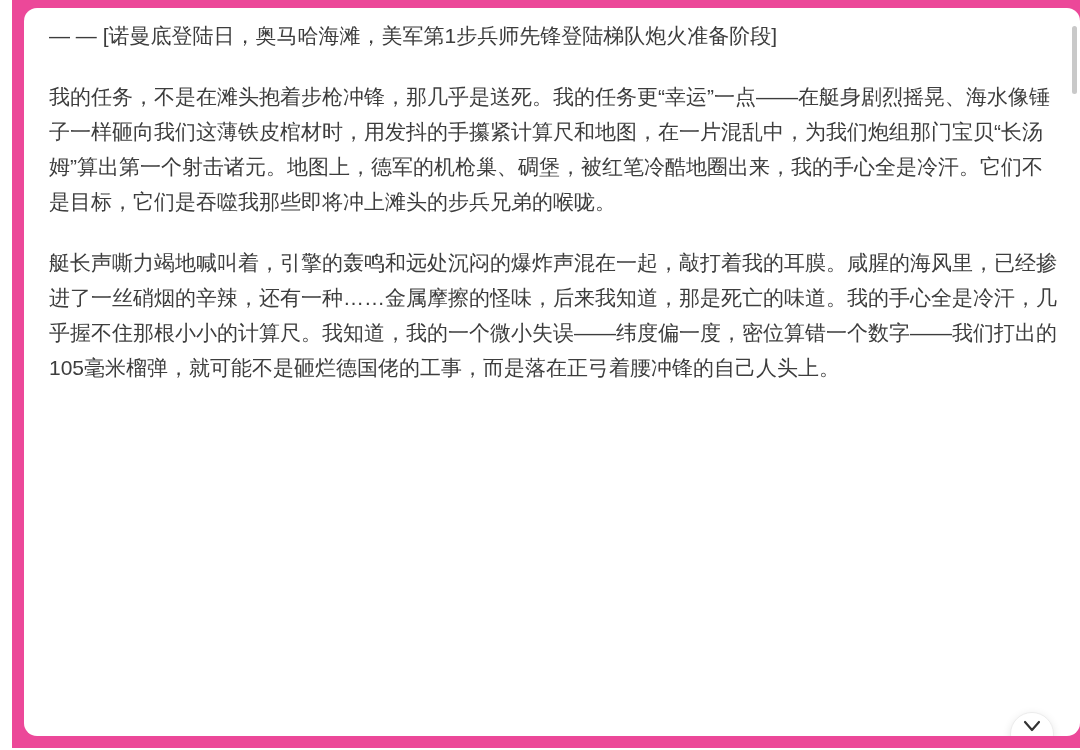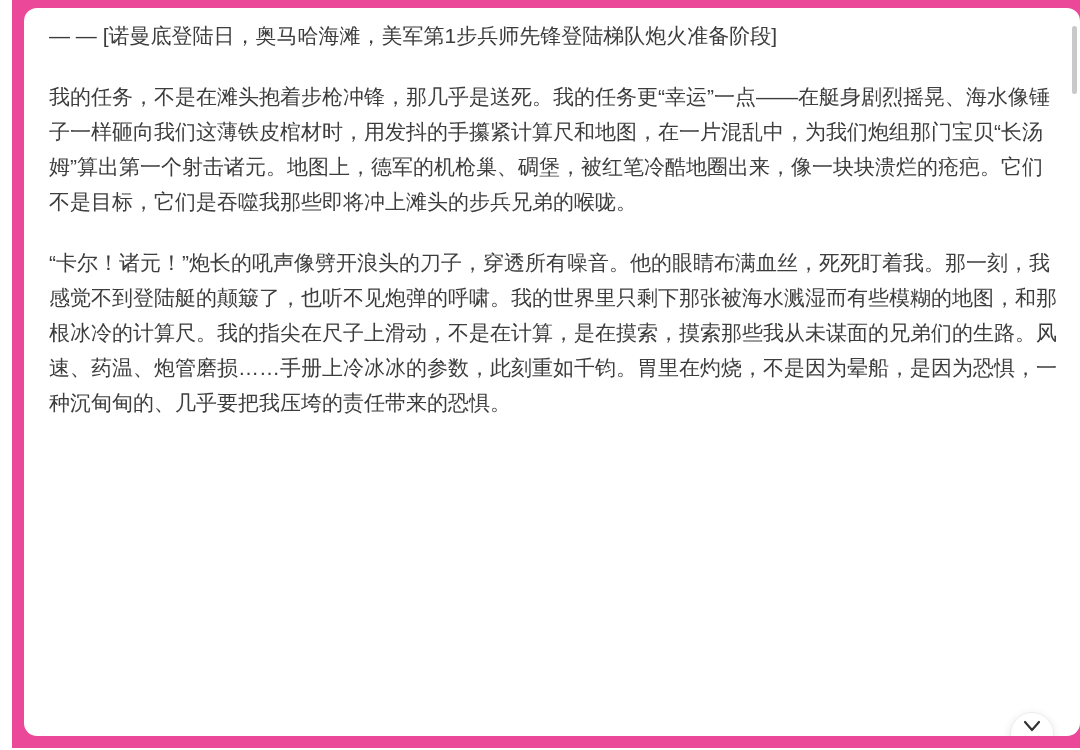--- a/index.html
+++ b/index.html
@@ -56,22 +56,22 @@
   .scroll-btn svg { display: block; }
 </style>
 </head>
 <body>
 
 <div class="stage">
   <div class="card">
 
     <div class="content">
       <p>— — [诺曼底登陆日，奥马哈海滩，美军第1步兵师先锋登陆梯队炮火准备阶段]</p>
-      <p>我的任务，不是在滩头抱着步枪冲锋，那几乎是送死。我的任务更“幸运”一点——在艇身剧烈摇晃、海水像锤子一样砸向我们这薄铁皮棺材时，用发抖的手攥紧计算尺和地图，在一片混乱中，为我们炮组那门宝贝“长汤姆”算出第一个射击诸元。地图上，德军的机枪巢、碉堡，被红笔冷酷地圈出来，像一块块溃烂的疮疤。它们不是目标，它们是吞噬我那些即将冲上滩头的步兵兄弟的喉咙。</p>
-      <p>“卡尔！诸元！”炮长的吼声像劈开浪头的刀子，穿透所有噪音。他的眼睛布满血丝，死死盯着我。那一刻，我感觉不到登陆艇的颠簸了，也听不见炮弹的呼啸。我的世界里只剩下那张被海水溅湿而有些模糊的地图，和那根冰冷的计算尺。我的指尖在尺子上滑动，不是在计算，是在摸索，摸索那些我从未谋面的兄弟们的生路。风速、药温、炮管磨损……手册上冷冰冰的参数，此刻重如千钧。胃里在灼烧，不是因为晕船，是因为恐惧，一种沉甸甸的、几乎要把我压垮的责任带来的恐惧。</p>
+      <p>我的任务，不是在滩头抱着步枪冲锋，那几乎是送死。我的任务更“幸运”一点——在艇身剧烈摇晃、海水像锤子一样砸向我们这薄铁皮棺材时，用发抖的手攥紧计算尺和地图，在一片混乱中，为我们炮组那门宝贝“长汤姆”算出第一个射击诸元。地图上，德军的机枪巢、碉堡，被红笔冷酷地圈出来，我的手心全是冷汗。它们不是目标，它们是吞噬我那些即将冲上滩头的步兵兄弟的喉咙。</p>
+      <p>艇长声嘶力竭地喊叫着，引擎的轰鸣和远处沉闷的爆炸声混在一起，敲打着我的耳膜。咸腥的海风里，已经掺进了一丝硝烟的辛辣，还有一种……金属摩擦的怪味，后来我知道，那是死亡的味道。我的手心全是冷汗，几乎握不住那根小小的计算尺。我知道，我的一个微小失误——纬度偏一度，密位算错一个数字——我们打出的105毫米榴弹，就可能不是砸烂德国佬的工事，而是落在正弓着腰冲锋的自己人头上。</p>
     </div>
 
     <div class="scrollbar-thumb"></div>
 
     <button class="scroll-btn">
       <span>
         <svg width="18" height="12" viewBox="0 0 18 12" fill="none">
           <polyline points="2,2 9,10 16,2" stroke="#333333" stroke-width="2.2" stroke-linecap="round" stroke-linejoin="round" fill="none"></polyline>
         </svg>
       </span>

